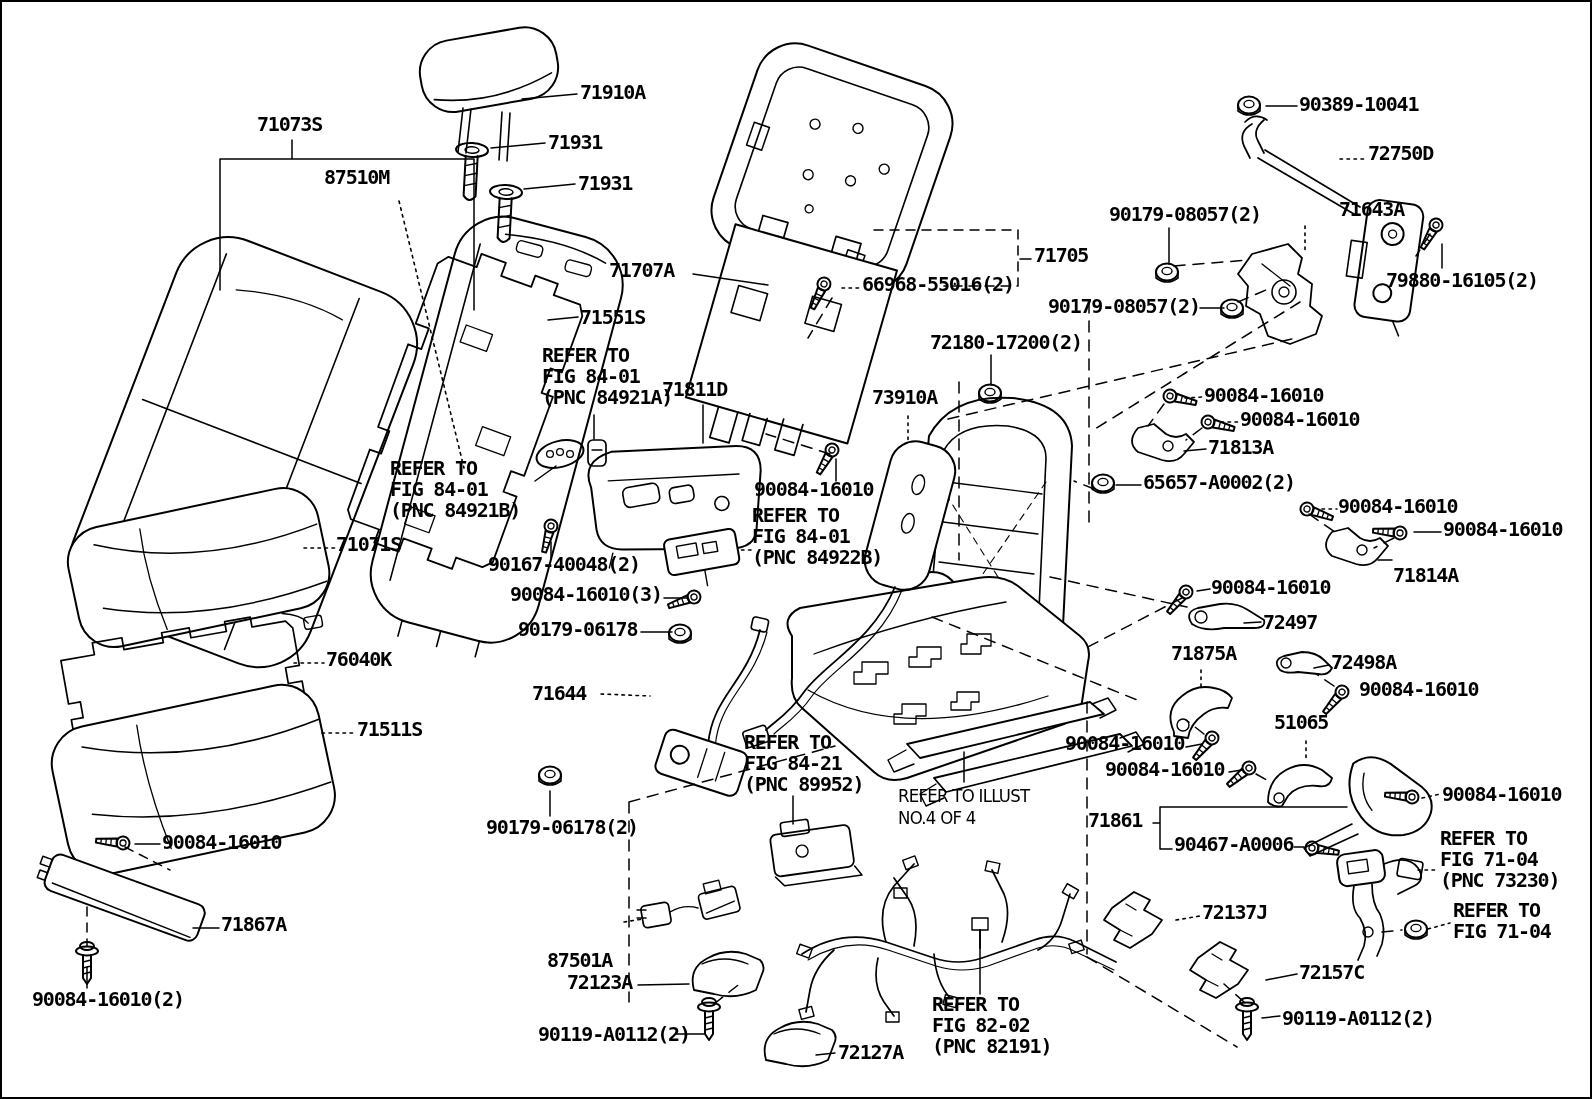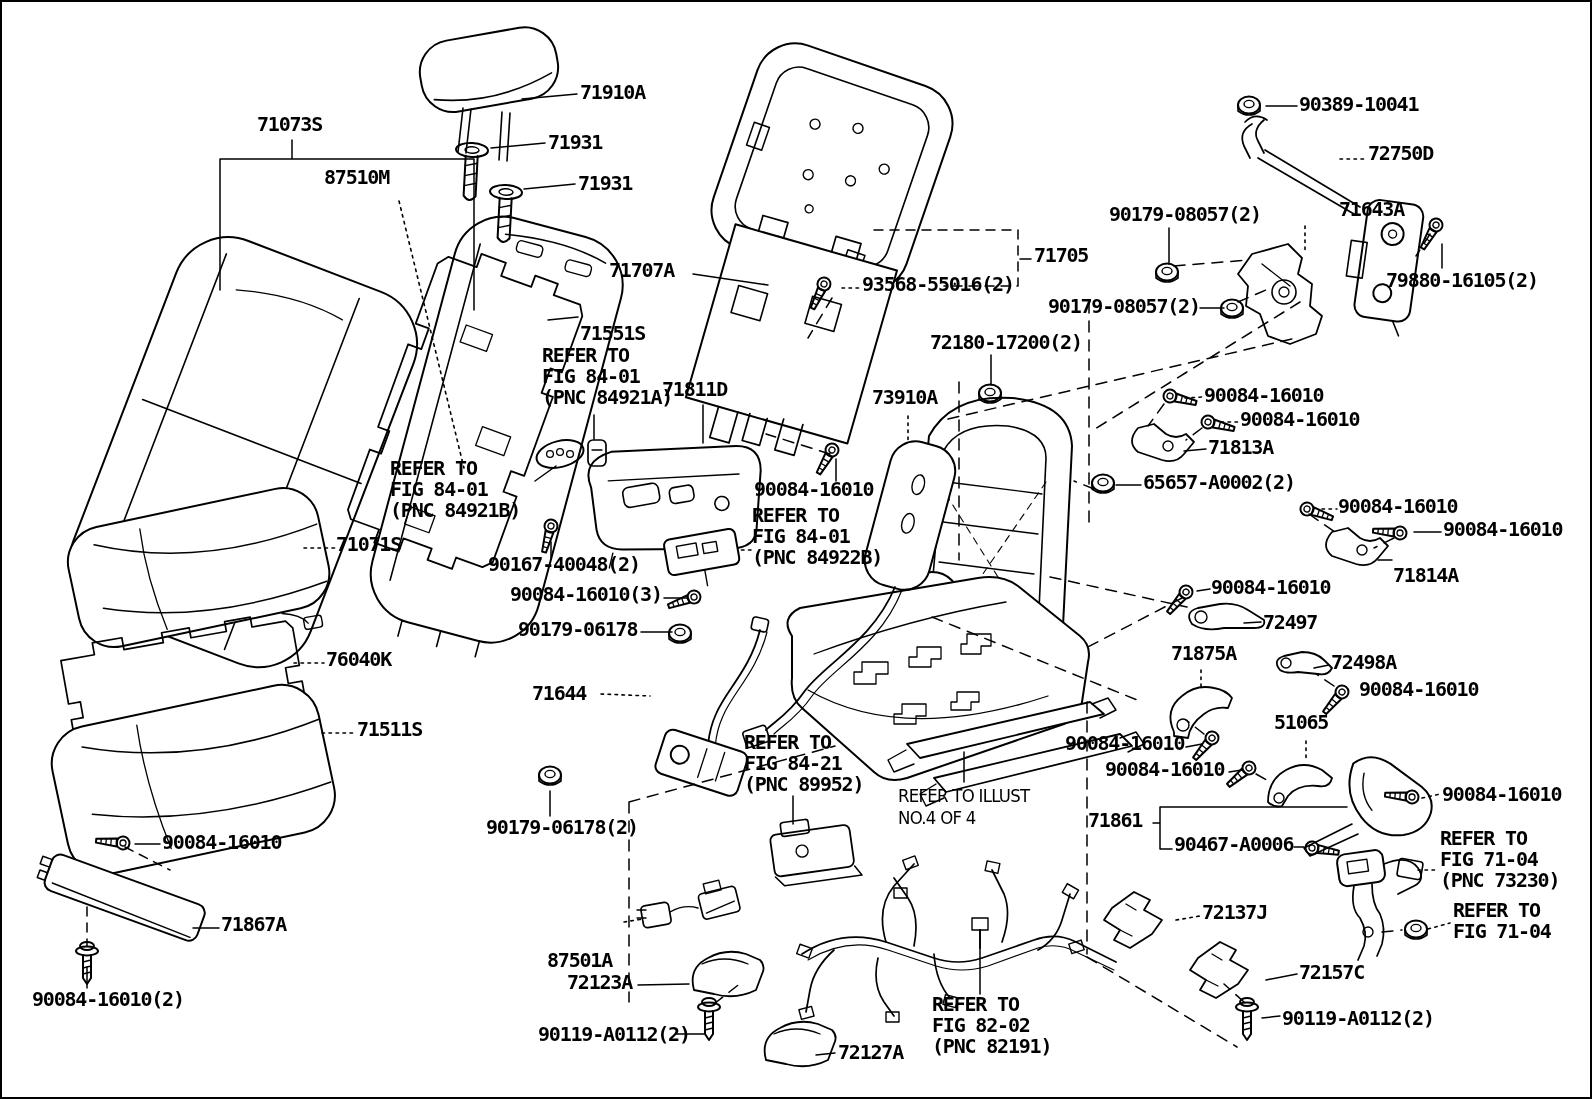--- a/index.html
+++ b/index.html
@@ -373,35 +373,35 @@
     <path d="M1085 700 L1085 952 M1085 955 L1235 1045 M1242 1000 L1222 982"></path>
     <path d="M1380 930 L1400 928"></path>
   </g>
 </svg>
 
   <div class="lbl" style="left:255px;top:112px">71073S</div>
   <div class="lbl" style="left:322px;top:165px">87510M</div>
   <div class="lbl" style="left:578px;top:80px">71910A</div>
   <div class="lbl" style="left:546px;top:130px">71931</div>
   <div class="lbl" style="left:576px;top:171px">71931</div>
-  <div class="lbl" style="left:578px;top:321px">71551S</div>
+  <div class="lbl" style="left:578px;top:305px">71551S</div>
   <div class="lbl" style="left:540px;top:343px">REFER TO
 FIG 84-01
 (PNC 84921A)</div>
   <div class="lbl" style="left:660px;top:377px">71811D</div>
   <div class="lbl" style="left:388px;top:456px">REFER TO
 FIG 84-01
 (PNC 84921B)</div>
   <div class="lbl" style="left:486px;top:552px">90167-40048(2)</div>
   <div class="lbl" style="left:508px;top:582px">90084-16010(3)</div>
   <div class="lbl" style="left:516px;top:617px">90179-06178</div>
   <div class="lbl" style="left:530px;top:681px">71644</div>
   <div class="lbl" style="left:484px;top:815px">90179-06178(2)</div>
   <div class="lbl" style="left:607px;top:258px">71707A</div>
-  <div class="lbl" style="left:860px;top:272px">93568-55016(2)</div>
+  <div class="lbl" style="left:860px;top:272px">66968-55016(2)</div>
   <div class="lbl" style="left:1032px;top:243px">71705</div>
   <div class="lbl" style="left:928px;top:330px">72180-17200(2)</div>
   <div class="lbl" style="left:870px;top:385px">73910A</div>
   <div class="lbl" style="left:752px;top:477px">90084-16010</div>
   <div class="lbl" style="left:750px;top:503px">REFER TO
 FIG 84-01
 (PNC 84922B)</div>
   <div class="lbl" style="left:742px;top:730px">REFER TO
 FIG 84-21
 (PNC 89952)</div>

